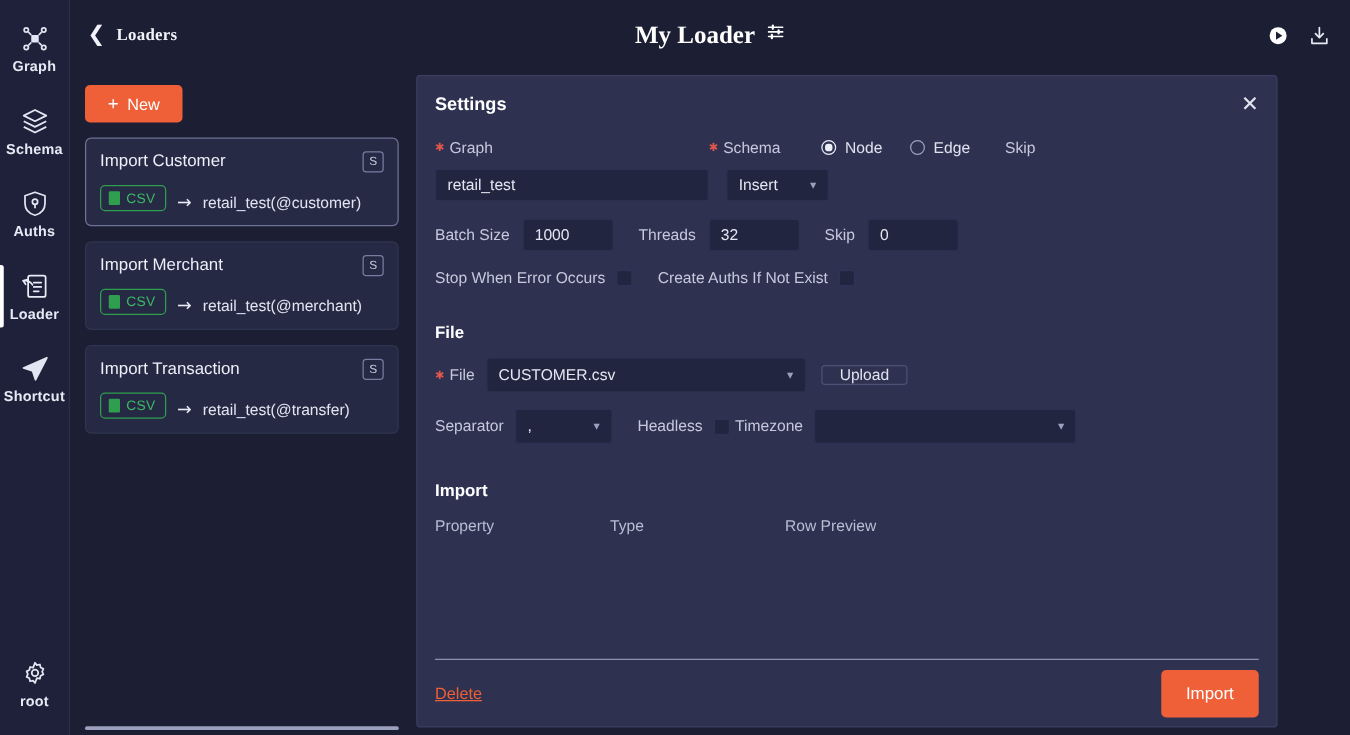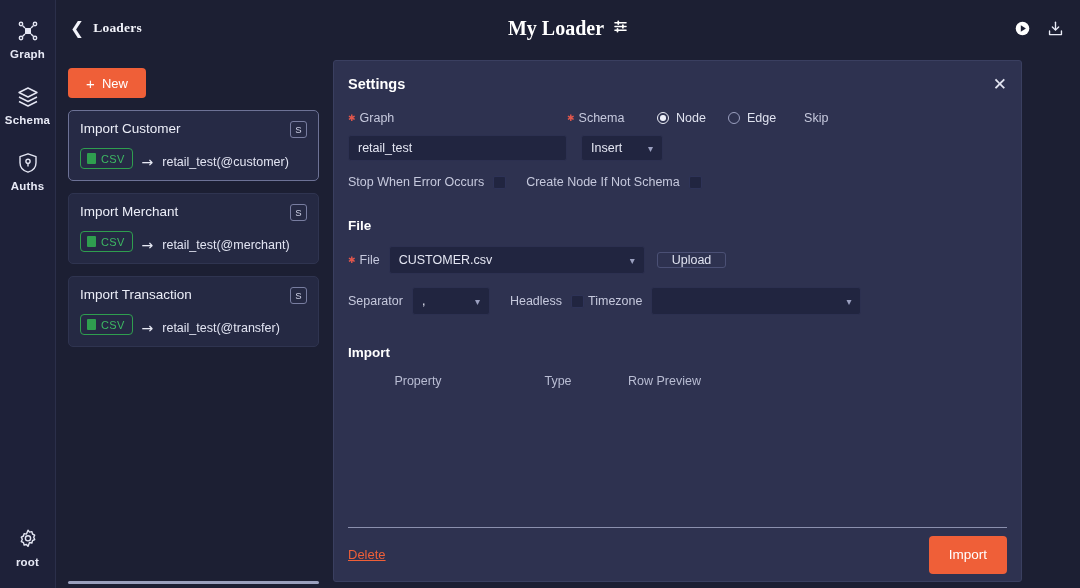--- a/index.html
+++ b/index.html
@@ -161,21 +161,21 @@
 
   .upload-btn {
     height: 26px; padding: 0 14px; background: transparent;
     border: 1px solid #4b5075; border-radius: 3px;
     color: #e0e3f0; font-size: 12.5px; cursor: pointer;
     font-family: "Liberation Sans", sans-serif;
     display: flex; align-items: center;
   }
 
   .maphead { display: flex; margin-top: 14px; }
-  .maphead span { font-size: 12.5px; color: #b9bdd3; text-align: center; }
+  .maphead span { font-size: 12.5px; color: #b9bdd3; }
 
   .set-foot {
     border-top: 1px solid #8b90ae;
     margin: 0 14px;
     height: 54px; display: flex; align-items: center; justify-content: space-between;
   }
   .del-link {
     color: #ef5f38; font-size: 13px; text-decoration: underline; cursor: pointer;
   }
   .import-btn {
@@ -221,21 +221,40 @@
       <span class="r-ico">
         <svg viewBox="0 0 24 24" width="24" height="24" fill="none" stroke="#e3e5f2" stroke-width="1.4" stroke-linejoin="round">
           <path d="M12 2.8 20 5.6v6.1c0 5-3.4 8.1-8 9.5-4.6-1.4-8-4.5-8-9.5V5.6z"></path>
           <circle cx="12" cy="10.3" r="2.1"></circle>
             <path d="M12 12.6v3"></path>
         </svg>
       </span>
       <span class="r-lbl">Auths</span>
     </div>
 
-
+    <div class="rail-item active">
+      <span class="r-ico">
+        <svg viewBox="0 0 24 24" width="24" height="24" fill="none" stroke="#e9ebf6" stroke-width="1.4" stroke-linejoin="round">
+          <rect x="6.5" y="3.5" width="14" height="17" rx="1.6"></rect>
+          <path d="M11 9h6M11 12.5h6M11 16h4" stroke-linecap="round"></path>
+          <path d="M2.6 7.6c3.4-.4 6 1.2 7.4 3.2" stroke-linecap="round"></path>
+          <path d="M2.6 7.6 6 6.6M2.6 7.6 4.5 10.4" stroke-linecap="round"></path>
+        </svg>
+      </span>
+      <span class="r-lbl">Loader</span>
+    </div>
+
+    <div class="rail-item">
+      <span class="r-ico">
+        <svg viewBox="0 0 24 24" width="24" height="24" fill="none" stroke="#e3e5f2" stroke-width="1.4" stroke-linejoin="round">
+          <path d="M21.5 3.2 2.8 11.4l7.3 2.3 2.3 7.1z" fill="#e3e5f2"></path>
+        </svg>
+      </span>
+      <span class="r-lbl">Shortcut</span>
+    </div>
 
     <div class="rail-spacer"></div>
 
     <div class="rail-item rail-bottom">
       <span class="r-ico">
         <svg viewBox="0 0 24 24" width="24" height="24" fill="none" stroke="#e3e5f2" stroke-width="1.4" stroke-linejoin="round">
           <path d="M12 3.2l1.5 1.9 2.4-.5.6 2.4 2.2 1.1-1 2.2 1 2.2-2.2 1.1-.6 2.4-2.4-.5L12 19.4l-1.5-1.9-2.4.5-.6-2.4-2.2-1.1 1-2.2-1-2.2L7.5 9l.6-2.4 2.4.5z"></path>
           <circle cx="12" cy="11.3" r="2.6"></circle>
         </svg>
       </span>
@@ -359,25 +378,39 @@
       <div class="row" style="margin-top:6px">
         <div class="field" style="width:219px">
           <span>retail_test</span>
         </div>
         <div class="field sel" style="width:82px;margin-left:14px">
           <span>Insert</span>
           <span class="caret">▾</span>
         </div>
       </div>
 
+      <div class="row" style="margin-top:14px">
+        <span class="lbl">Batch Size</span>
+        <div class="field" style="width:73px;margin-left:10px">
+          <span>1000</span>
+        </div>
+        <span class="lbl" style="margin-left:20px">Threads</span>
+        <div class="field" style="width:73px;margin-left:10px">
+          <span>32</span>
+        </div>
+        <span class="lbl" style="margin-left:20px">Skip</span>
+        <div class="field" style="width:73px;margin-left:10px">
+          <span>0</span>
+        </div>
+      </div>
 
       <div class="row" style="margin-top:14px">
         <span class="lbl">Stop When Error Occurs</span>
         <span class="cbox" style="margin-left:9px"></span>
-        <span class="lbl" style="margin-left:20px">Create Node If Not Schema</span>
+        <span class="lbl" style="margin-left:20px">Create Auths If Not Exist</span>
         <span class="cbox" style="margin-left:9px"></span>
       </div>
 
       <div class="sect-title" style="margin-top:29px">File</div>
 
       <div class="row" style="margin-top:13px">
         <span class="lbl req">File</span>
         <div class="field sel" style="width:256px;margin-left:9px;height:28px">
           <span>CUSTOMER.csv</span>
           <span class="caret">▾</span>

